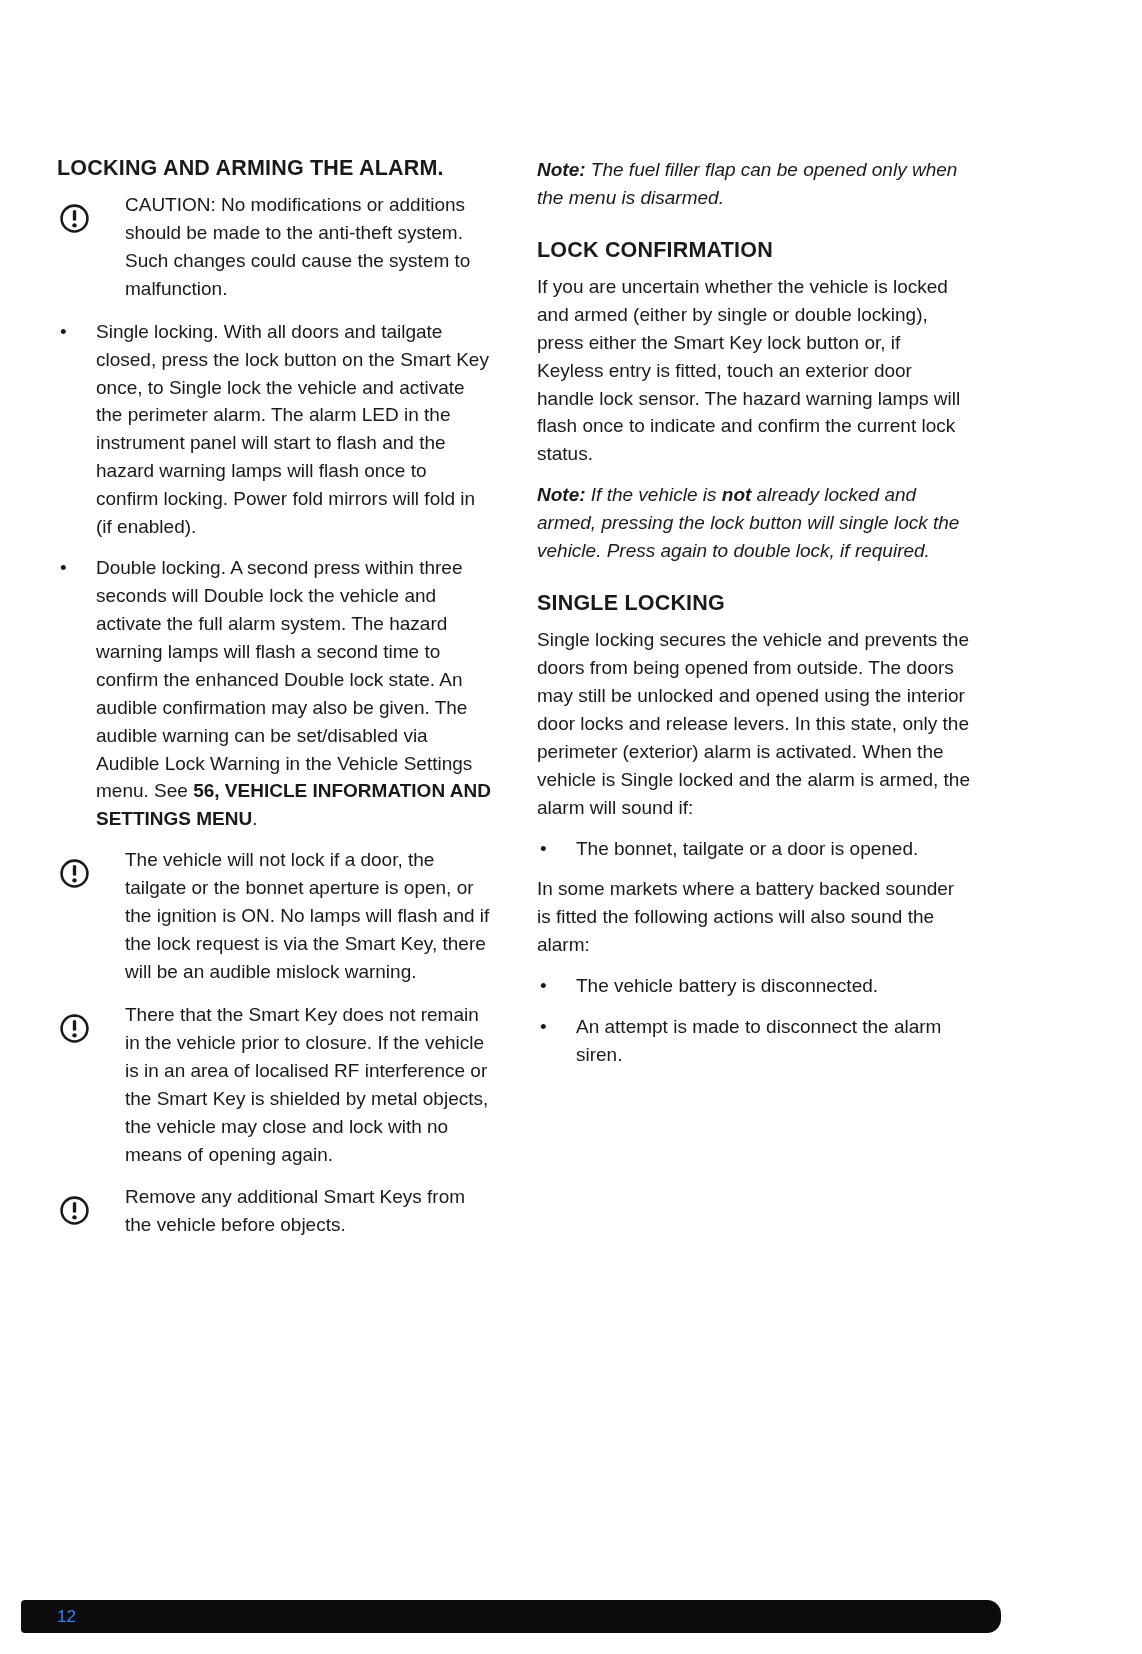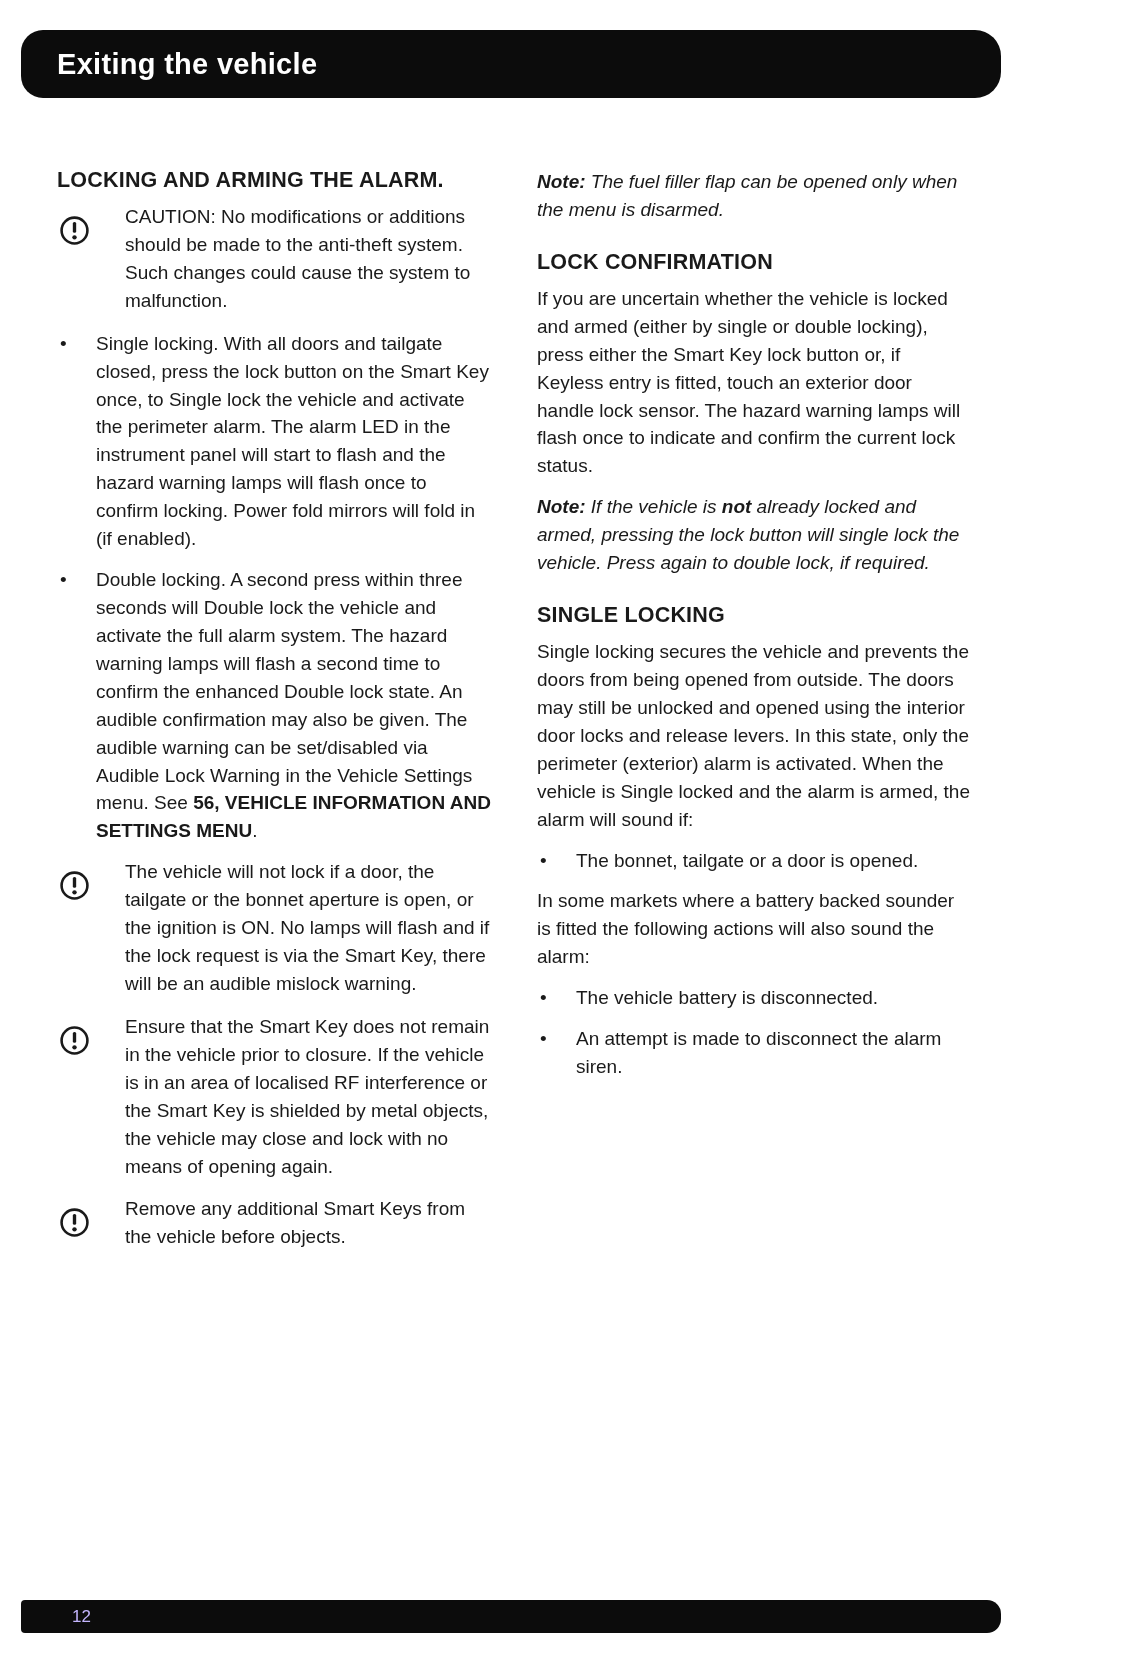--- a/index.html
+++ b/index.html
@@ -23,21 +23,21 @@
     font-size:29px;
     font-weight:700;
     letter-spacing:0.3px;
     padding-left:36px;
   }
   .content {
     position:absolute; top:152px; left:57px;
     display:flex; gap:46px;
   }
   .col { width:434px; }
-  .col > :first-child { margin-top:16px; }
+  .col > :first-child { margin-top:4px; }
 
   .heading {
     font-size:21.5px;
     font-weight:700;
     margin:26px 0 10px 0;
     letter-spacing:0.2px;
   }
   .para, .note {
     margin:0 0 13px 0;
     font-size:19px;
@@ -72,33 +72,30 @@
   }
 
   .footer-bar {
     position:absolute; left:21px; bottom:21px;
     width:980px; height:33px;
     background:#0c0c0c;
     border-radius:4px 14px 14px 4px;
     display:flex; align-items:center;
   }
   .footer-bar .page-num {
-    color:#c4b5fd;
+    color:#3b82f6;
     font-size:17px;
-    padding-left:51px;
+    padding-left:36px;
   }
 </style>
 </head>
 <body>
 
 <div class="page">
 
-  <div class="header-bar">
-    <div class="header-title">Exiting the vehicle</div>
-  </div>
 
   <div class="content">
     <div class="col" id="col-left">
         <h2 class="heading">LOCKING AND ARMING THE ALARM.</h2>
         <div class="caution">
           <span class="icon-wrap"><svg width="31" height="31" viewBox="0 0 24 24">
               <circle cx="12" cy="12" r="10" fill="none" stroke="#1a1a1a" stroke-width="2"></circle>
               <rect x="10.7" y="5.4" width="2.6" height="8.4" rx="1.2" fill="#1a1a1a"></rect>
               <circle cx="12" cy="17.3" r="1.7" fill="#1a1a1a"></circle>
             </svg></span>
@@ -119,21 +116,21 @@
               <circle cx="12" cy="17.3" r="1.7" fill="#1a1a1a"></circle>
             </svg></span>
           <div class="caution-text"><span>The vehicle will not lock if a door, the tailgate or the bonnet aperture is open, or the ignition is ON. No lamps will flash and if the lock request is via the Smart Key, there will be an audible mislock warning.</span></div>
         </div>
         <div class="caution">
           <span class="icon-wrap"><svg width="31" height="31" viewBox="0 0 24 24">
               <circle cx="12" cy="12" r="10" fill="none" stroke="#1a1a1a" stroke-width="2"></circle>
               <rect x="10.7" y="5.4" width="2.6" height="8.4" rx="1.2" fill="#1a1a1a"></rect>
               <circle cx="12" cy="17.3" r="1.7" fill="#1a1a1a"></circle>
             </svg></span>
-          <div class="caution-text"><span>Ensure that the Smart Key does not remain in the vehicle prior to closure. If the vehicle is in an area of localised RF interference or the Smart Key is shielded by metal objects, the vehicle may close and lock with no means of opening again.</span></div>
+          <div class="caution-text"><span>There that the Smart Key does not remain in the vehicle prior to closure. If the vehicle is in an area of localised RF interference or the Smart Key is shielded by metal objects, the vehicle may close and lock with no means of opening again.</span></div>
         </div>
         <div class="caution">
           <span class="icon-wrap"><svg width="31" height="31" viewBox="0 0 24 24">
               <circle cx="12" cy="12" r="10" fill="none" stroke="#1a1a1a" stroke-width="2"></circle>
               <rect x="10.7" y="5.4" width="2.6" height="8.4" rx="1.2" fill="#1a1a1a"></rect>
               <circle cx="12" cy="17.3" r="1.7" fill="#1a1a1a"></circle>
             </svg></span>
           <div class="caution-text"><span>Remove any additional Smart Keys from the vehicle before objects.</span></div>
         </div>
       </div>

